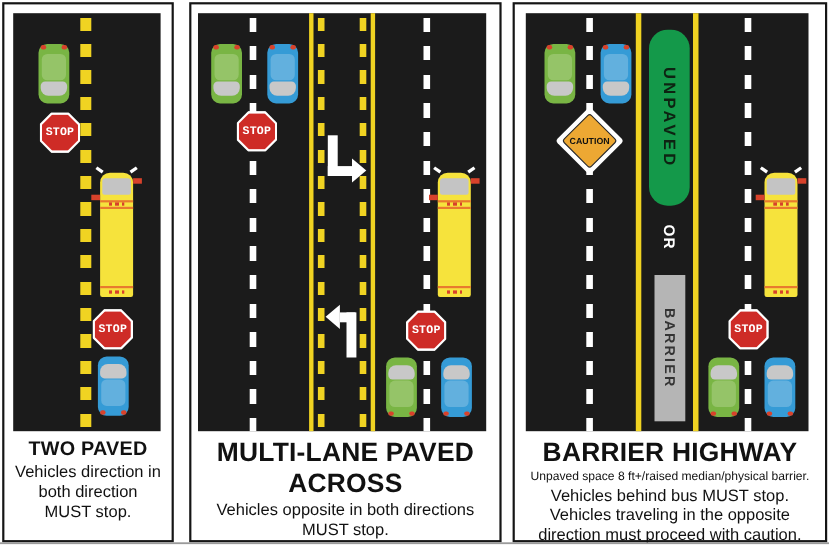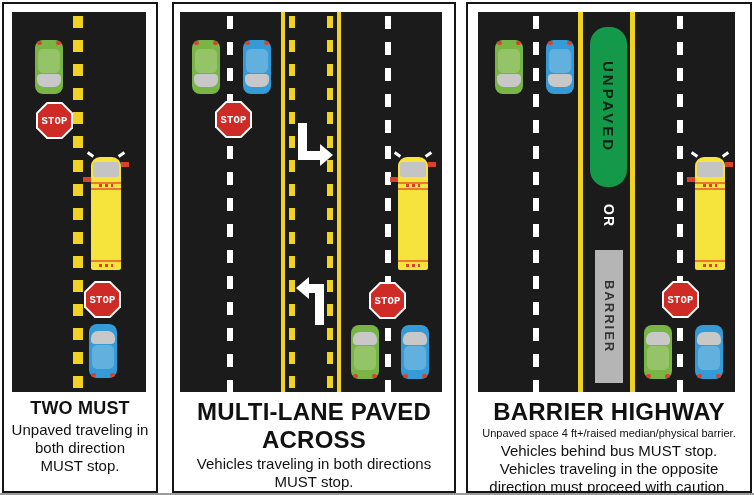--- a/index.html
+++ b/index.html
@@ -147,23 +147,23 @@
       </div>
 
       <div class="car blue up" style="left:77px;top:312px">
         <i class="roof"></i>
           <i class="ws"></i>
         <i class="tl tll"></i>
           <i class="tl tlr"></i>
       </div>
     </div>
     <div class="caption">
-      <h2>TWO MUST</h2>
+      <h2>TWO PAVED</h2>
       <p>
-        <span>Unpaved traveling in</span>
+        <span>Vehicles direction in</span>
         <span>both direction</span>
         <span>MUST stop.</span>
       </p>
     </div>
   </section>
 
   <section class="panel p2">
     <div class="road">
       <div class="vline dash-white" style="left:47px"></div>
       <div class="vline solid-yellow" style="left:101px"></div>
@@ -232,21 +232,21 @@
       <div class="car blue up" style="left:221px;top:313px">
         <i class="roof"></i>
           <i class="ws"></i>
         <i class="tl tll"></i>
           <i class="tl tlr"></i>
       </div>
     </div>
     <div class="caption">
       <h2>MULTI-LANE PAVED ACROSS</h2>
       <p>
-        <span>Vehicles traveling in both directions</span>
+        <span>Vehicles opposite in both directions</span>
         <span>MUST stop.</span>
       </p>
     </div>
   </section>
 
   <section class="panel p3">
     <div class="road">
       <div class="vline dash-white" style="left:55px"></div>
       <div class="vline solid-yellow" style="left:100px"></div>
       <div class="vline solid-yellow" style="left:152px"></div>
@@ -268,20 +268,25 @@
         <i class="roof"></i>
           <i class="ws"></i>
       </div>
       <div class="car blue down" style="left:68px;top:28px">
         <i class="tl tll"></i>
           <i class="tl tlr"></i>
         <i class="roof"></i>
           <i class="ws"></i>
       </div>
 
+      <div class="caution-sign" style="left:32px;top:90px">
+        <div class="cdo"></div>
+        <div class="cdi"></div>
+        <span>CAUTION</span>
+      </div>
 
       <div class="bus" style="left:217px;top:145px">
         <i class="mirror ml"></i>
           <i class="mirror mr"></i>
         <i class="stoparm"></i>
           <i class="rmarker"></i>
         <i class="ws"></i>
         <i class="stripe st1"></i>
           <i class="dots d1"></i>
         <i class="stripe st2"></i>
@@ -304,21 +309,21 @@
       </div>
       <div class="car blue up" style="left:217px;top:313px">
         <i class="roof"></i>
           <i class="ws"></i>
         <i class="tl tll"></i>
           <i class="tl tlr"></i>
       </div>
     </div>
     <div class="caption">
       <h2>BARRIER HIGHWAY</h2>
-      <span class="sub">Unpaved space 4 ft+/raised median/physical barrier.</span>
+      <span class="sub">Unpaved space 8 ft+/raised median/physical barrier.</span>
       <p>
         <span>Vehicles behind bus MUST stop.</span>
         <span>Vehicles traveling in the opposite</span>
         <span>direction must proceed with caution.</span>
       </p>
     </div>
   </section>
 
   <div class="bottom-strip"></div>
 </div>

